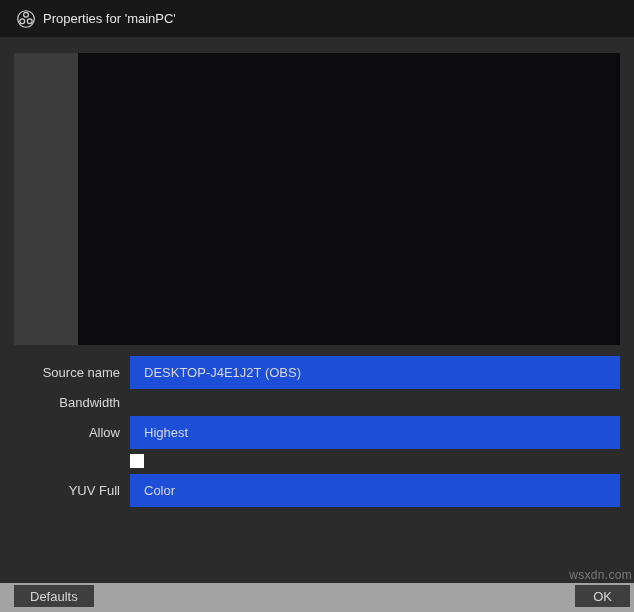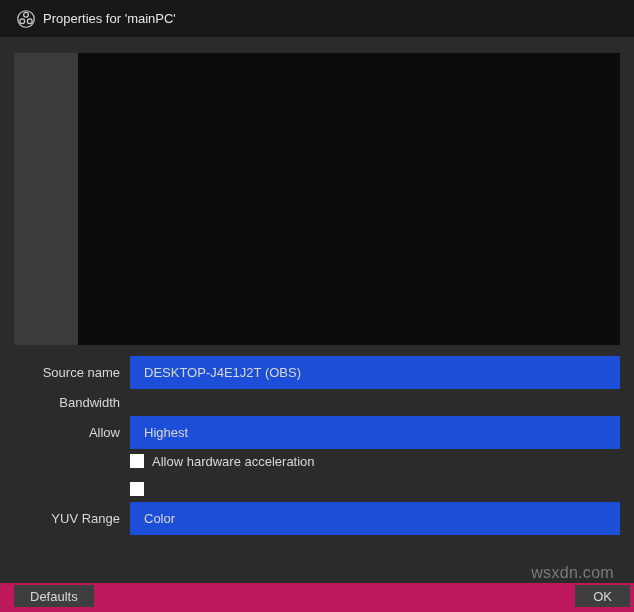--- a/index.html
+++ b/index.html
@@ -100,21 +100,21 @@
     }
     .checkbox-label {
       color: #d8d8d8;
     }
     .footer {
       position: absolute;
       left: 0;
       right: 0;
       bottom: 0;
       height: 29px;
-      background: #be185d;
+      background: #a3a3a3;
       display: flex;
       align-items: center;
       padding: 0 4px 3px 14px;
     }
     .btn {
       height: 22px;
       background: #3e3e3e;
       color: #d8d8d8;
       border: none;
       padding: 0 16px;
@@ -122,23 +122,23 @@
       align-items: center;
       justify-content: center;
       cursor: pointer;
     }
     .btn.ok {
       margin-left: auto;
       padding: 2px 18px;
     }
     .watermark {
       position: absolute;
-      right: 20px;
+      right: 2px;
       bottom: 30px;
-      font-size: 16px;
+      font-size: 12px;
       color: #7a7a7a;
       letter-spacing: 0.3px;
     }
   </style>
 </head>
 <body>
 
 <div class="titlebar">
   <span class="app-icon">
     <svg viewBox="0 0 24 24" width="18" height="18">
@@ -169,33 +169,28 @@
     <div class="label">Bandwidth</div>
   </div>
 
   <div class="row">
     <div class="label">Allow</div>
     <div class="field select">
       <span>Highest</span>
     </div>
   </div>
 
+
   <div class="checkbox-row">
     <div class="spacer"></div>
     <div class="checkbox"></div>
-    <span class="checkbox-label">Allow hardware acceleration</span>
-  </div>
-
-  <div class="checkbox-row">
-    <div class="spacer"></div>
-    <div class="checkbox"></div>
-  </div>
-
-  <div class="row">
-    <div class="label">YUV Range</div>
+  </div>
+
+  <div class="row">
+    <div class="label">YUV Full</div>
     <div class="field select">
       <span>Color</span>
     </div>
   </div>
 
 
 </div>
 
 <div class="watermark">wsxdn.com</div>
 

